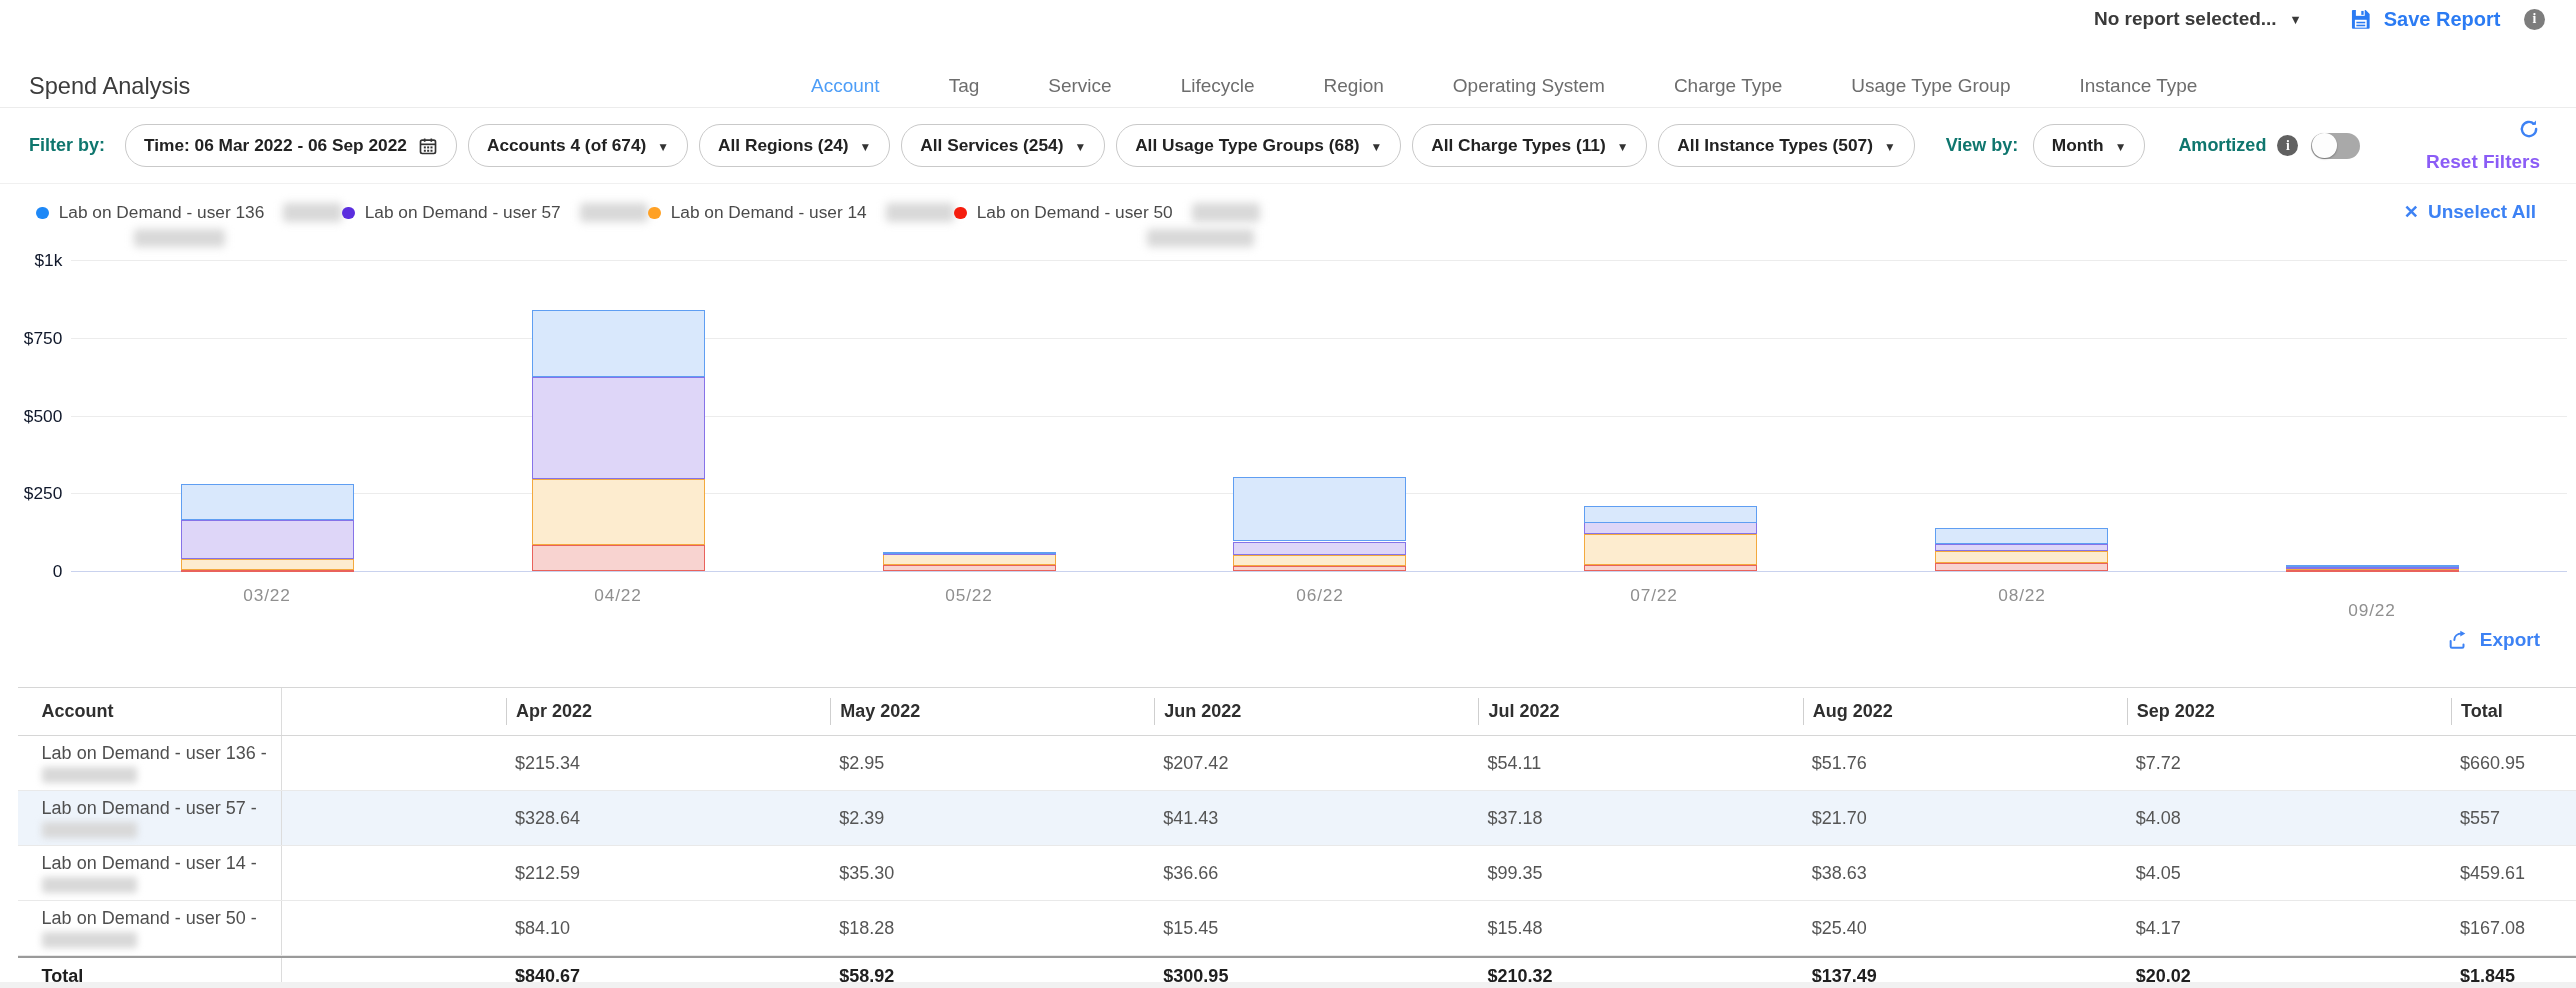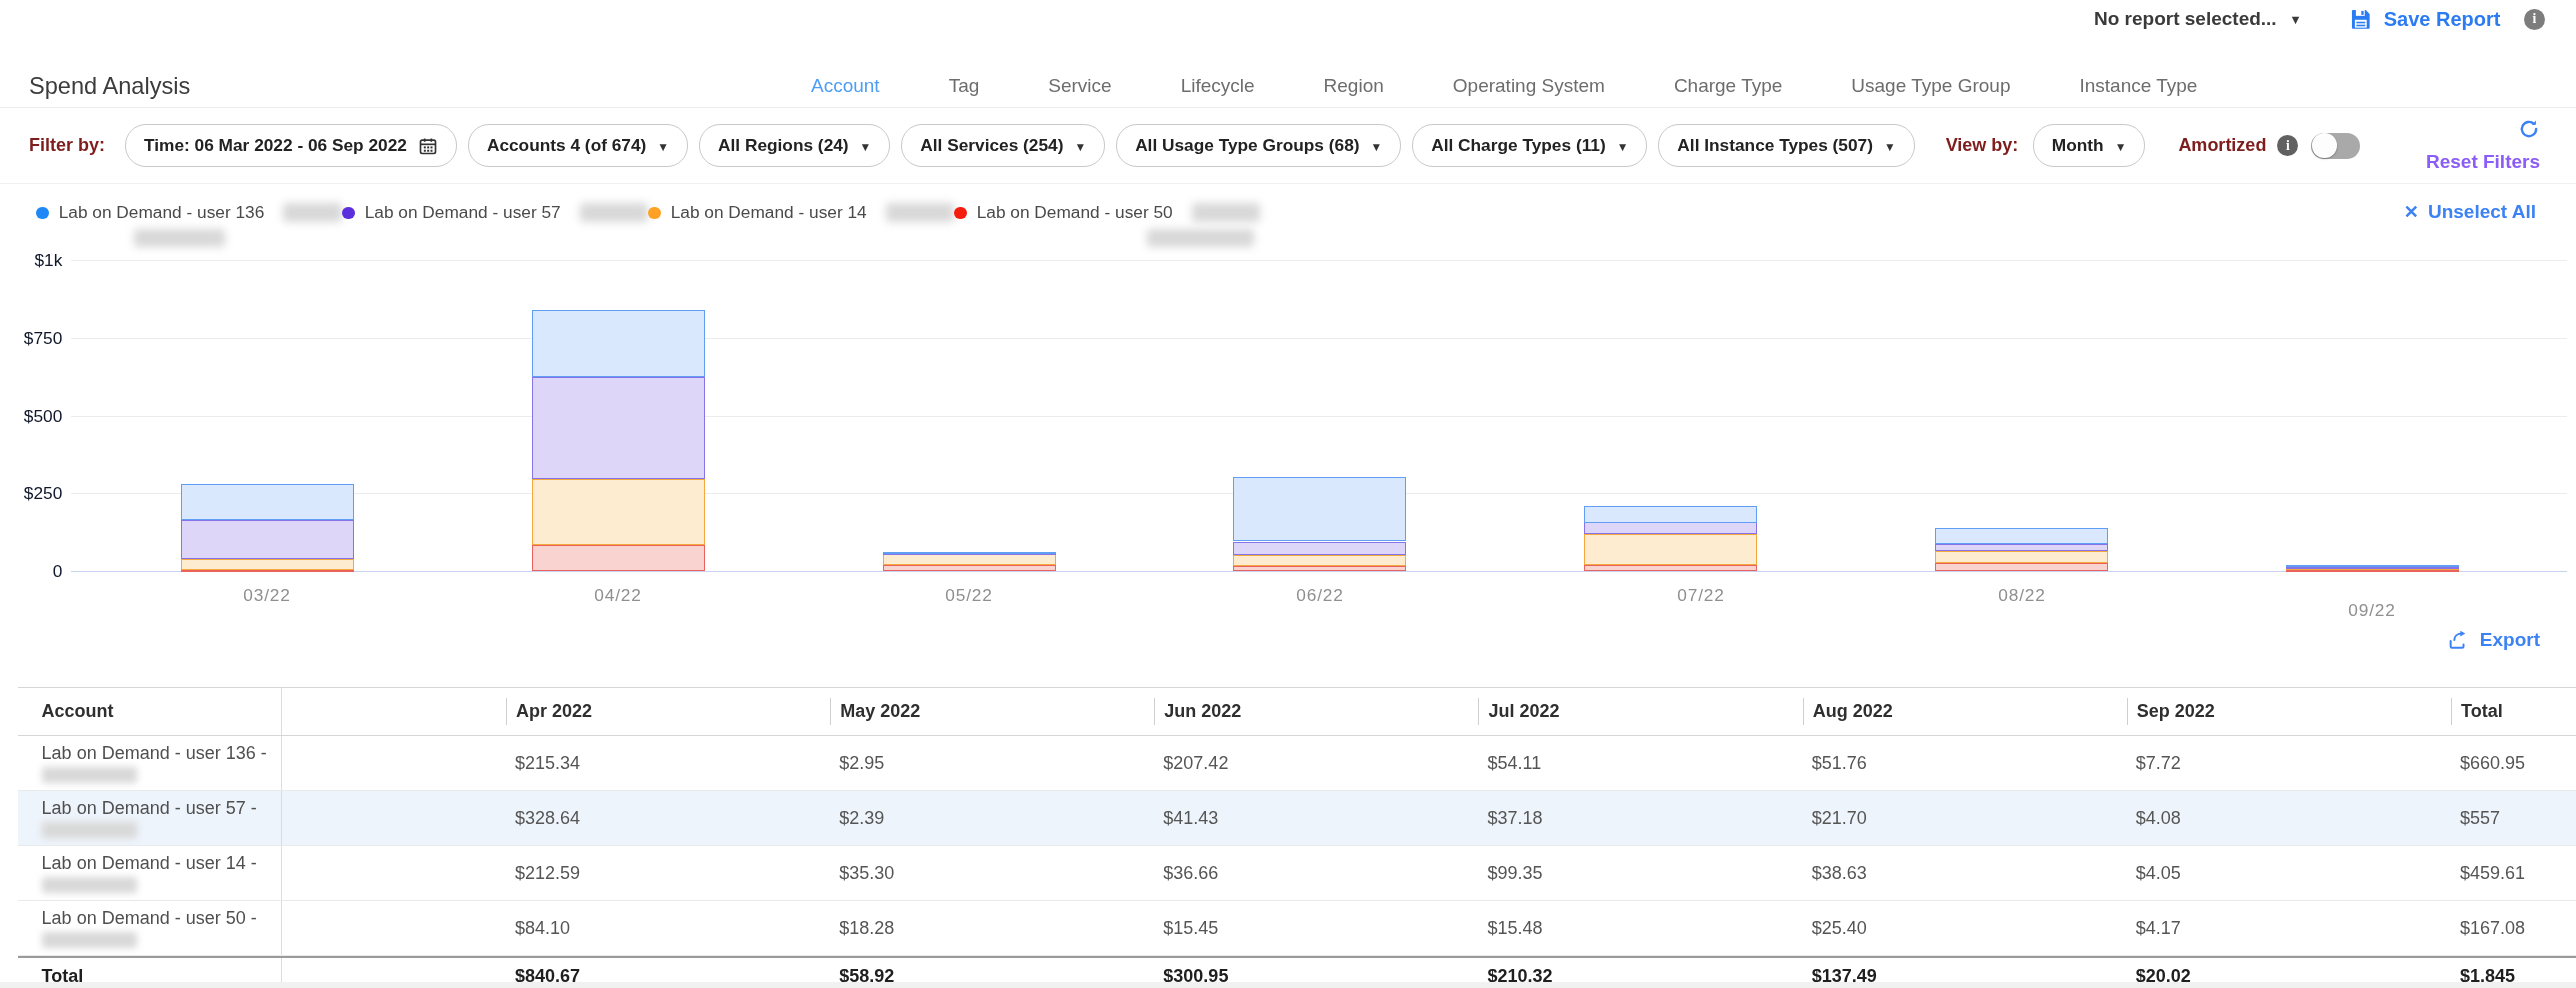--- a/index.html
+++ b/index.html
@@ -17,21 +17,21 @@
   
   .header-row{position:absolute;top:60px;left:0;right:0;height:47px;border-bottom:0.9px solid #ececec;}
   .page-title{position:absolute;left:29px;top:12.7px;font-size:23.6px;color:#3c3c3c;font-weight:500;}
   .tabs{position:absolute;left:811px;top:14.5px;display:flex;gap:69px;}
   .tab{font-size:19px;color:#6d6d6d;cursor:pointer;white-space:nowrap;}
   .tab.active{color:#4d9df7;}
 
   
   .filter-row{position:absolute;top:108px;left:0;right:0;height:76px;display:flex;align-items:center;
               padding-left:29px;border-bottom:0.9px solid #f0f0f0;box-sizing:border-box;}
-  .filter-label,.viewby-label,.amortized-label{font-size:18px;font-weight:700;color:#7f1d1d;white-space:nowrap;}
+  .filter-label,.viewby-label,.amortized-label{font-size:18px;font-weight:700;color:#0f766e;white-space:nowrap;}
   .pills{display:flex;align-items:center;gap:11px;margin-left:20px;}
   .pill{display:flex;align-items:center;gap:11px;border:1.4px solid #c9c9c9;border-radius:21px;height:41px;
         padding:0 18px;font-size:17.3px;font-weight:700;color:#222;background:#fff;cursor:pointer;white-space:nowrap;}
   .chev{font-size:11.8px;color:#333;transform:translateY(0.9px);}
   .viewby-label{margin-left:31px;}
   .viewby-pill{margin-left:14.5px;}
   .amortized-label{margin-left:33px;}
   .amortized-wrap{display:flex;align-items:center;gap:11px;}
   .toggle{width:49px;height:26px;border-radius:13.6px;background:#a9a9a9;position:relative;cursor:pointer;margin-left:1.8px;}
   .toggle .knob{position:absolute;left:0.9px;top:0.9px;width:24.5px;height:24.5px;border-radius:50%;background:#fdfdfd;
@@ -249,21 +249,21 @@
       <div class="xtick" style="left: 969px; top: 334px;">05/22</div>
       <div class="bar-seg" style="left: 1233px; width: 173px; top: 315px; height: 4.8px; background: rgb(248, 211, 208); border-color: rgb(233, 98, 91);"></div>
       <div class="bar-seg" style="left: 1233px; width: 173px; top: 304px; height: 11.4px; background: rgb(253, 236, 207); border-color: rgb(243, 169, 62);"></div>
       <div class="bar-seg" style="left: 1233px; width: 173px; top: 291px; height: 13px; background: rgb(222, 214, 248); border-color: rgb(134, 115, 232);"></div>
       <div class="bar-seg" style="left: 1233px; width: 173px; top: 226px; height: 64px; background: rgb(217, 232, 252); border-color: rgb(95, 158, 242);"></div>
       <div class="xtick" style="left: 1320px; top: 334px;">06/22</div>
       <div class="bar-seg" style="left: 1584px; width: 173px; top: 314px; height: 6.1px; background: rgb(248, 211, 208); border-color: rgb(233, 98, 91);"></div>
       <div class="bar-seg" style="left: 1584px; width: 173px; top: 283px; height: 31px; background: rgb(253, 236, 207); border-color: rgb(243, 169, 62);"></div>
       <div class="bar-seg" style="left: 1584px; width: 173px; top: 271px; height: 11.6px; background: rgb(222, 214, 248); border-color: rgb(134, 115, 232);"></div>
       <div class="bar-seg" style="left: 1584px; width: 173px; top: 255px; height: 17px; background: rgb(217, 232, 252); border-color: rgb(95, 158, 242);"></div>
-      <div class="xtick" style="left: 1701px; top: 334px;">07/22</div>
+      <div class="xtick" style="left: 1654px; top: 334px;">07/22</div>
       <div class="bar-seg" style="left: 1935px; width: 173px; top: 312px; height: 8px; background: rgb(248, 211, 208); border-color: rgb(233, 98, 91);"></div>
       <div class="bar-seg" style="left: 1935px; width: 173px; top: 300px; height: 12px; background: rgb(253, 236, 207); border-color: rgb(243, 169, 62);"></div>
       <div class="bar-seg" style="left: 1935px; width: 173px; top: 293px; height: 6.7px; background: rgb(222, 214, 248); border-color: rgb(134, 115, 232);"></div>
       <div class="bar-seg" style="left: 1935px; width: 173px; top: 277px; height: 16px; background: rgb(217, 232, 252); border-color: rgb(95, 158, 242);"></div>
       <div class="xtick" style="left: 2022px; top: 334px;">08/22</div>
       <div class="bar-seg" style="left: 2286px; width: 173px; top: 319px; height: 1.3px; background: rgb(248, 211, 208); border-color: rgb(233, 98, 91);"></div>
       <div class="bar-seg" style="left: 2286px; width: 173px; top: 317px; height: 1.3px; background: rgb(253, 236, 207); border-color: rgb(243, 169, 62);"></div>
       <div class="bar-seg" style="left: 2286px; width: 173px; top: 316px; height: 1.3px; background: rgb(222, 214, 248); border-color: rgb(134, 115, 232);"></div>
       <div class="bar-seg" style="left: 2286px; width: 173px; top: 314px; height: 2.4px; background: rgb(217, 232, 252); border-color: rgb(95, 158, 242);"></div>
       <div class="xtick" style="left: 2372px; top: 349px;">09/22</div>

